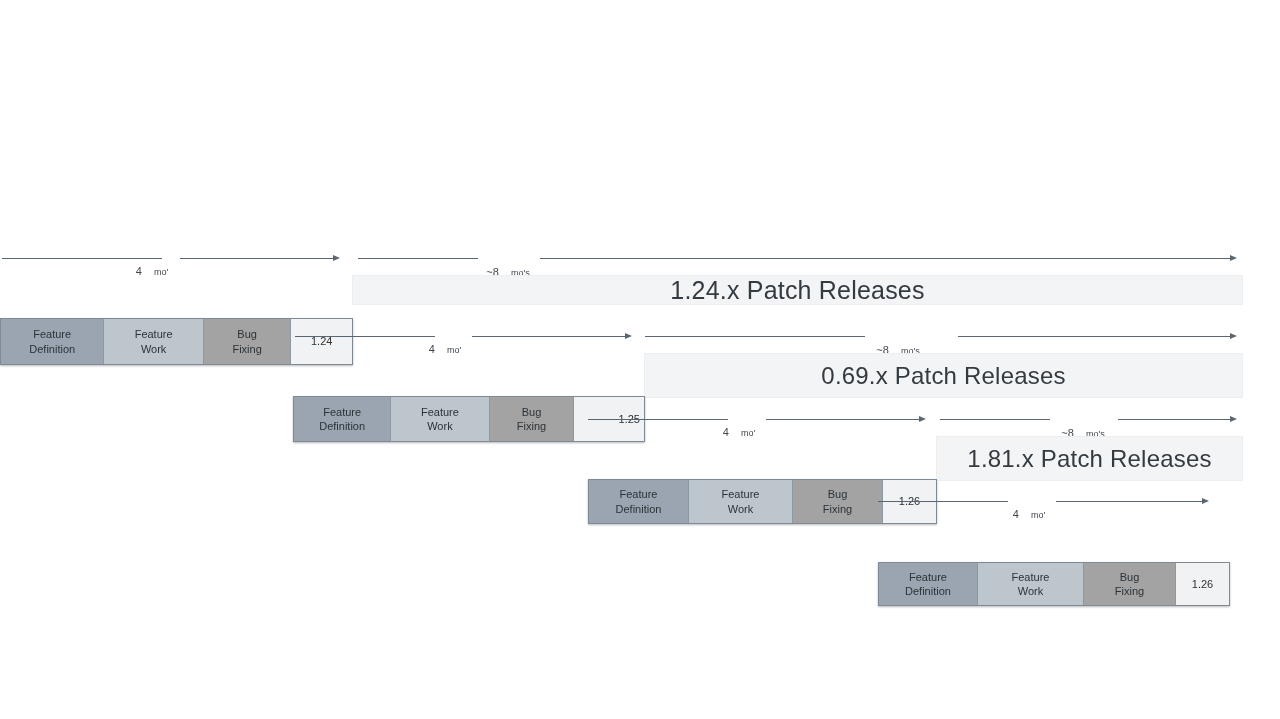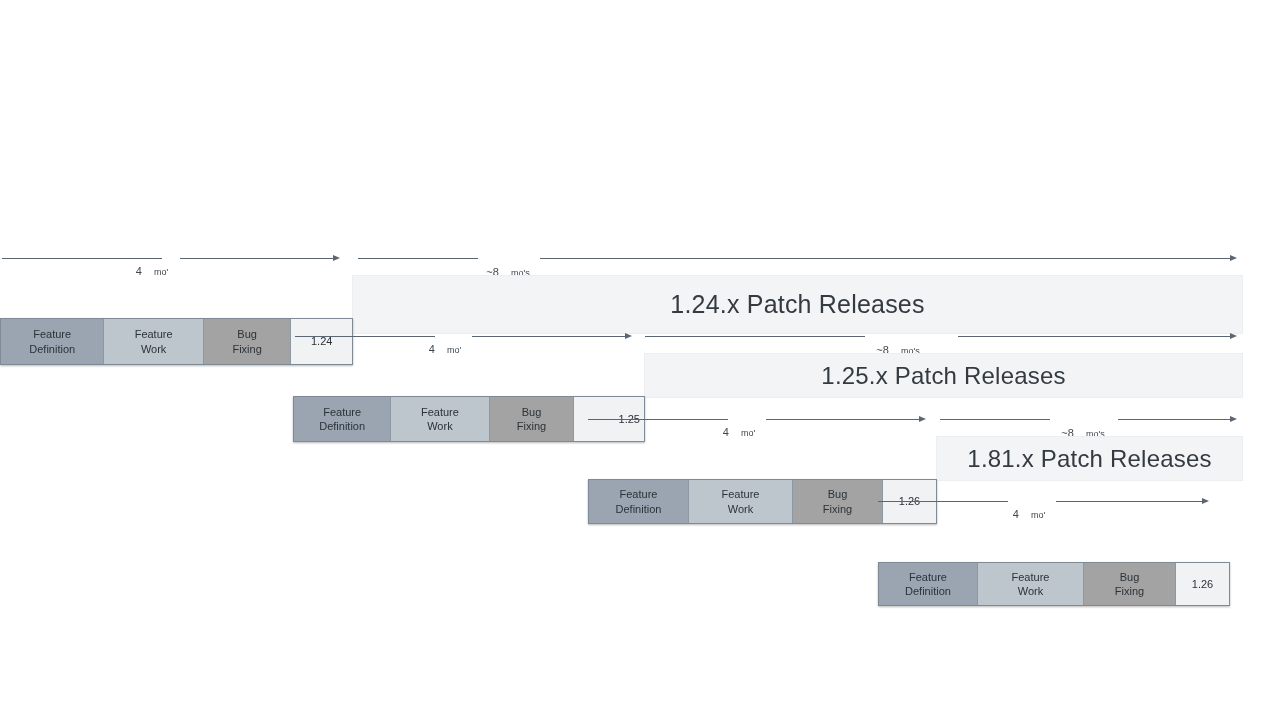--- a/index.html
+++ b/index.html
@@ -97,21 +97,21 @@
     <div class="tl-line" style="left:180px; top:258px; width:155px;"></div>
     <div class="tl-arrowhead" style="left:333px; top:255px;"></div>
 
     <div class="tl-line" style="left:358px; top:258px; width:120px;"></div>
     <div class="tl-label" style="left:508px; top:262px;">
       <span class="num">~8</span><span class="unit">mo's</span>
     </div>
     <div class="tl-line" style="left:540px; top:258px; width:692px;"></div>
     <div class="tl-arrowhead" style="left:1230px; top:255px;"></div>
 
-    <div class="patch-bar" style="left:352px; top:275px; width:891px; height:59px;">
+    <div class="patch-bar" style="left:352px; top:275px; width:891px; height:30px;">
       <span class="patch-bar-label" style="font-size:25px;">1.24.x Patch Releases</span>
     </div>
 
     <div class="phase-strip" style="left:0px; top:274px; width:353px; height:47px;">
       <div class="phase-box p-def" style="width:104px; font-size:11px;">
         <span>Feature</span>
         <span>Definition</span>
       </div>
       <div class="phase-box p-work" style="width:100px; font-size:11px;">
         <span>Feature</span>
@@ -137,21 +137,21 @@
     <div class="tl-arrowhead" style="left:625px; top:333px;"></div>
 
     <div class="tl-line" style="left:645px; top:336px; width:220px;"></div>
     <div class="tl-label" style="left:898px; top:340px;">
       <span class="num">~8</span><span class="unit">mo's</span>
     </div>
     <div class="tl-line" style="left:958px; top:336px; width:274px;"></div>
     <div class="tl-arrowhead" style="left:1230px; top:333px;"></div>
 
     <div class="patch-bar" style="left:644px; top:353px; width:599px; height:45px;">
-      <span class="patch-bar-label" style="font-size:24px;">1.25.x Patch Releases</span>
+      <span class="patch-bar-label" style="font-size:24px;">0.69.x Patch Releases</span>
     </div>
 
     <div class="phase-strip" style="left:293px; top:352px; width:352px; height:46px;">
       <div class="phase-box p-def" style="width:102px; font-size:11px;">
         <span>Feature</span>
         <span>Definition</span>
       </div>
       <div class="phase-box p-work" style="width:103px; font-size:11px;">
         <span>Feature</span>
         <span>Work</span>

